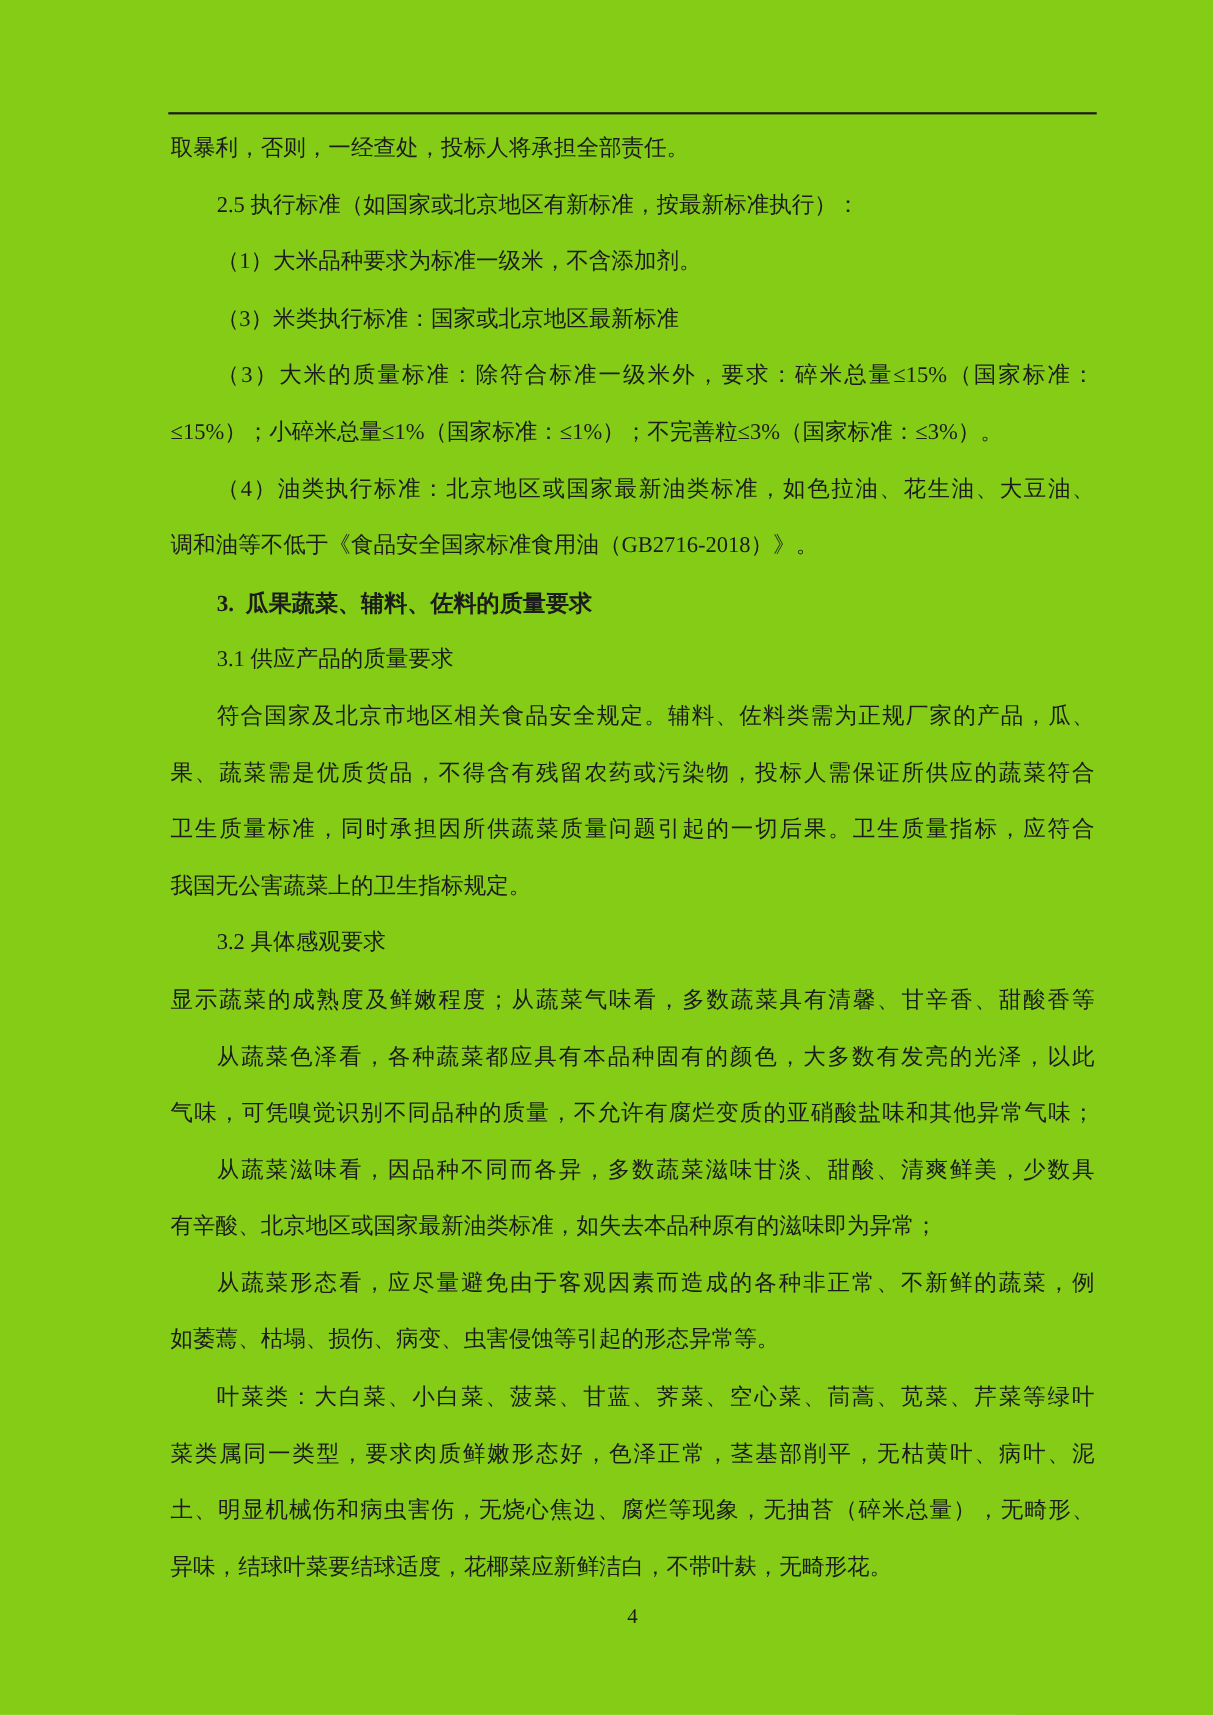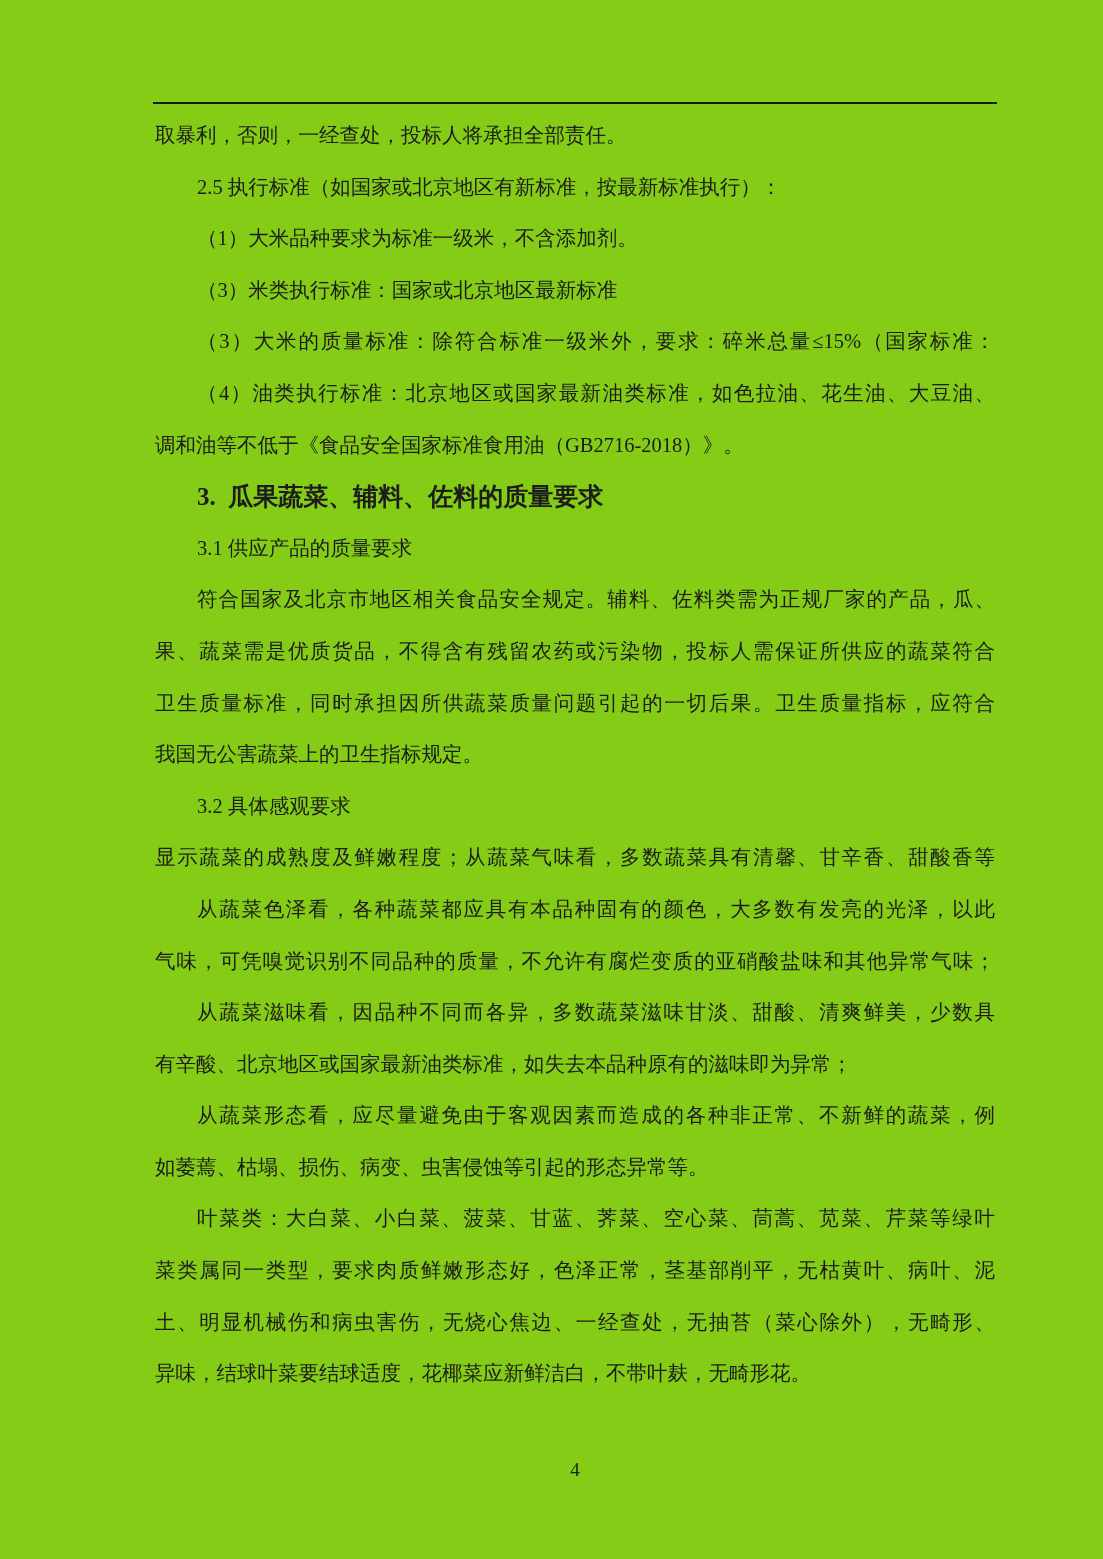--- a/index.html
+++ b/index.html
@@ -35,21 +35,21 @@
   }
   .line.indent { text-indent: 42px; }
   .line.stretch {
     white-space: normal;
     text-align: justify;
     text-align-last: justify;
   }
   .line.bold {
     font-weight: bold;
     white-space: pre;
-    font-size: 25px;
+    font-size: 21px;
   }
   .footer {
     position: absolute;
     left: 155px;
     top: 1450px;
     width: 840px;
     height: 40px;
     line-height: 40px;
     text-align: center;
     font-size: 19px;
@@ -61,37 +61,38 @@
 <div class="page">
 
   <div class="header-rule"></div>
 
   <div class="content">
     <div class="line">取暴利，否则，一经查处，投标人将承担全部责任。</div>
     <div class="line indent">2.5 执行标准（如国家或北京地区有新标准，按最新标准执行）：</div>
     <div class="line indent">（1）大米品种要求为标准一级米，不含添加剂。</div>
     <div class="line indent">（3）米类执行标准：国家或北京地区最新标准</div>
     <div class="line indent stretch">（3）大米的质量标准：除符合标准一级米外，要求：碎米总量≤15%（国家标准：</div>
+    <div class="line">≤15%）；小碎米总量≤1%（国家标准：≤1%）；不完善粒≤3%（国家标准：≤3%）。</div>
     <div class="line indent stretch">（4）油类执行标准：北京地区或国家最新油类标准，如色拉油、花生油、大豆油、</div>
     <div class="line">调和油等不低于《食品安全国家标准食用油（GB2716-2018）》。</div>
     <div class="line indent bold">3.  瓜果蔬菜、辅料、佐料的质量要求</div>
     <div class="line indent">3.1 供应产品的质量要求</div>
     <div class="line indent stretch">符合国家及北京市地区相关食品安全规定。辅料、佐料类需为正规厂家的产品，瓜、</div>
     <div class="line stretch">果、蔬菜需是优质货品，不得含有残留农药或污染物，投标人需保证所供应的蔬菜符合</div>
     <div class="line stretch">卫生质量标准，同时承担因所供蔬菜质量问题引起的一切后果。卫生质量指标，应符合</div>
     <div class="line">我国无公害蔬菜上的卫生指标规定。</div>
     <div class="line indent">3.2 具体感观要求</div>
     <div class="line stretch">显示蔬菜的成熟度及鲜嫩程度；从蔬菜气味看，多数蔬菜具有清馨、甘辛香、甜酸香等</div>
     <div class="line indent stretch">从蔬菜色泽看，各种蔬菜都应具有本品种固有的颜色，大多数有发亮的光泽，以此</div>
     <div class="line stretch">气味，可凭嗅觉识别不同品种的质量，不允许有腐烂变质的亚硝酸盐味和其他异常气味；</div>
     <div class="line indent stretch">从蔬菜滋味看，因品种不同而各异，多数蔬菜滋味甘淡、甜酸、清爽鲜美，少数具</div>
     <div class="line">有辛酸、北京地区或国家最新油类标准，如失去本品种原有的滋味即为异常；</div>
     <div class="line indent stretch">从蔬菜形态看，应尽量避免由于客观因素而造成的各种非正常、不新鲜的蔬菜，例</div>
     <div class="line">如萎蔫、枯塌、损伤、病变、虫害侵蚀等引起的形态异常等。</div>
     <div class="line indent stretch">叶菜类：大白菜、小白菜、菠菜、甘蓝、荠菜、空心菜、茼蒿、苋菜、芹菜等绿叶</div>
     <div class="line stretch">菜类属同一类型，要求肉质鲜嫩形态好，色泽正常，茎基部削平，无枯黄叶、病叶、泥</div>
-    <div class="line stretch">土、明显机械伤和病虫害伤，无烧心焦边、一经查处，无抽苔（菜心除外），无畸形、</div>
+    <div class="line stretch">土、明显机械伤和病虫害伤，无烧心焦边、腐烂等现象，无抽苔（碎米总量），无畸形、</div>
     <div class="line">异味，结球叶菜要结球适度，花椰菜应新鲜洁白，不带叶麸，无畸形花。</div>
   </div>
 
   <div class="footer">4</div>
 
 </div>
 
 </body></html>

